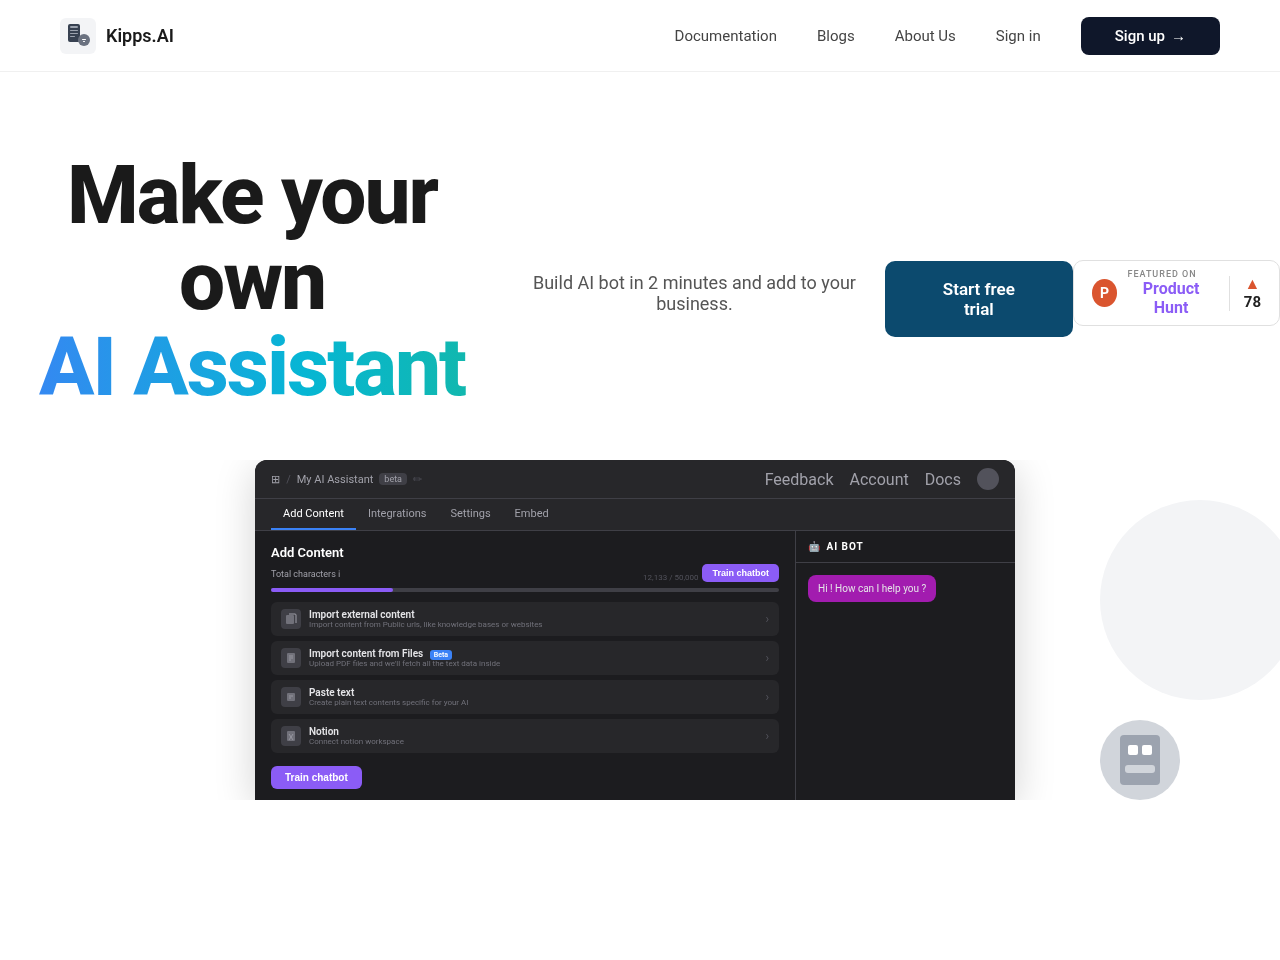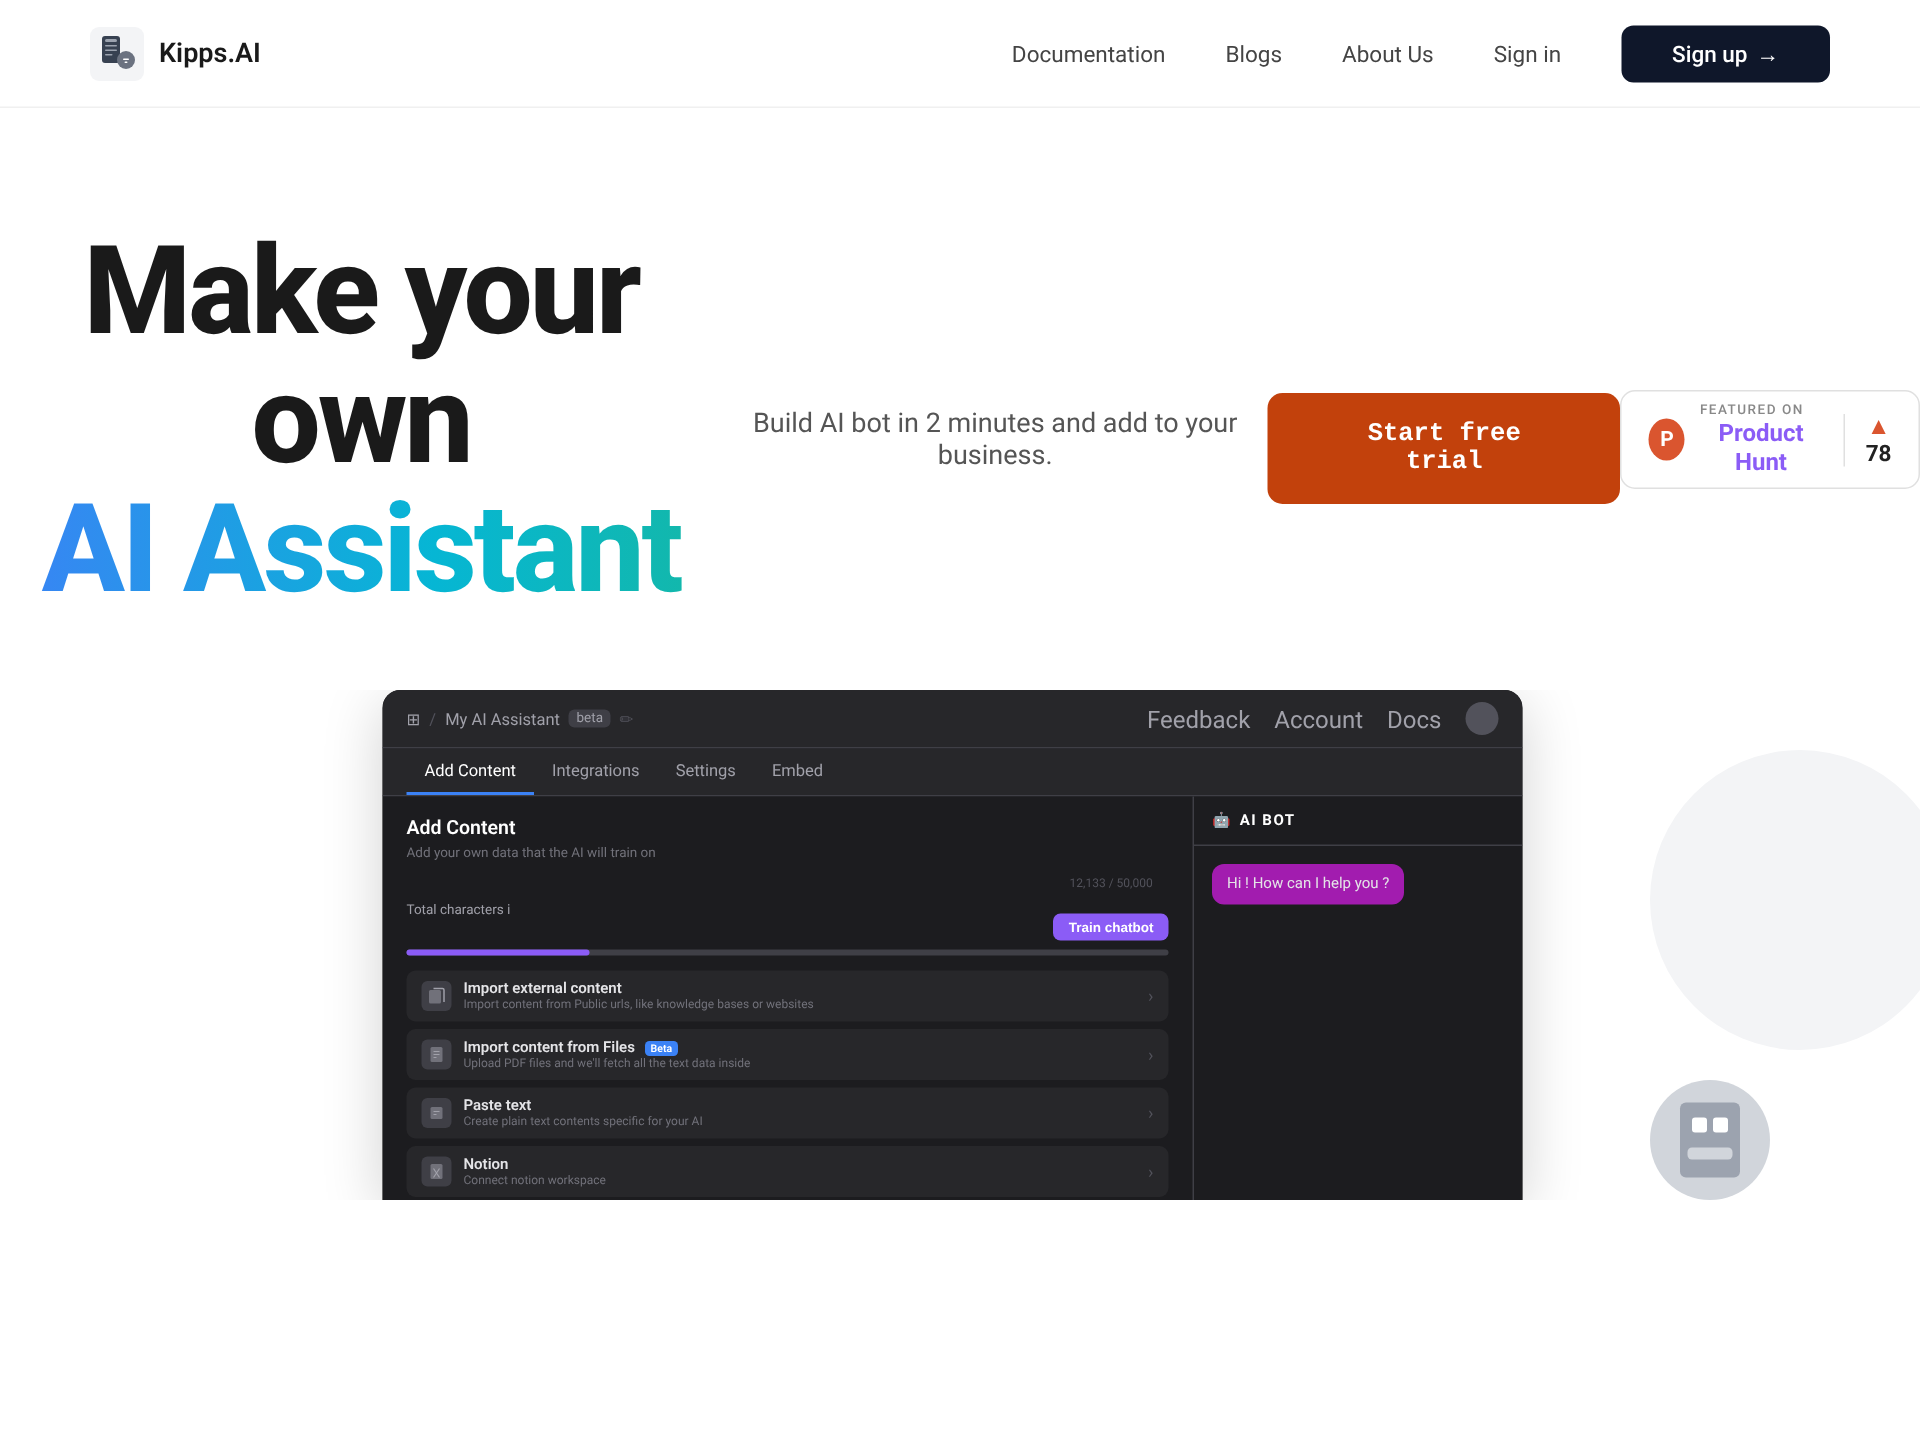--- a/index.html
+++ b/index.html
@@ -105,31 +105,30 @@
 
     .hero-subtitle {
       margin-top: 24px;
       font-size: 18px;
       color: #555;
       font-weight: 400;
     }
 
     .hero-cta {
       margin-top: 36px;
-      background: #c2410c;
+      background: #0c4a6e;
       color: #fff;
       border: none;
       border-radius: 10px;
       padding: 18px 44px;
       font-size: 17px;
       font-weight: 600;
       cursor: pointer;
       text-decoration: none;
       display: inline-block;
-      font-family: Liberation Mono, monospace;
     }
 
     
     .product-hunt-badge {
       margin-top: 24px;
       display: flex;
       align-items: center;
       gap: 10px;
       border: 1.5px solid #e0e0e0;
       border-radius: 10px;
@@ -585,25 +584,24 @@
       <div class="app-tab active">Add Content</div>
       <div class="app-tab">Integrations</div>
       <div class="app-tab">Settings</div>
       <div class="app-tab">Embed</div>
     </div>
 
     <div class="app-body">
 
       <div class="app-left">
         <div class="panel-title">Add Content</div>
-        <div class="panel-subtitle">Add your own data that the AI will train on</div>
 
         <div class="stats-row">
           <span class="stats-label">Total characters ℹ</span>
-          <div style="display:flex;align-items:center;gap:16px;flex-direction:column;">
+          <div style="display:flex;align-items:flex-end;gap:4px;">
             <span class="stats-info">12,133 / 50,000</span>
             <button class="train-btn">Train chatbot</button>
           </div>
         </div>
         <div class="progress-bar-bg">
           <div class="progress-bar-fill"></div>
         </div>
 
         
         <div class="content-item">

